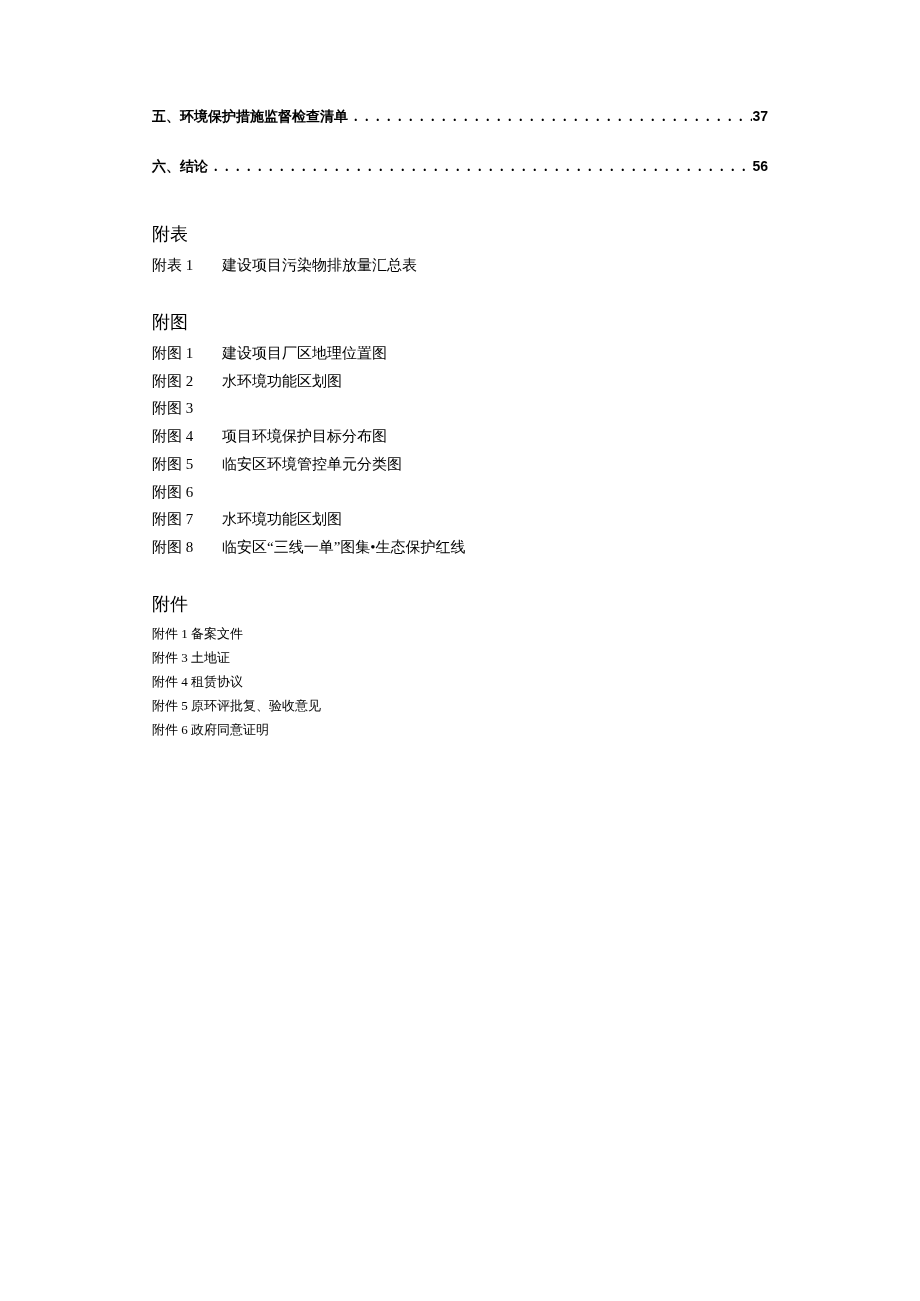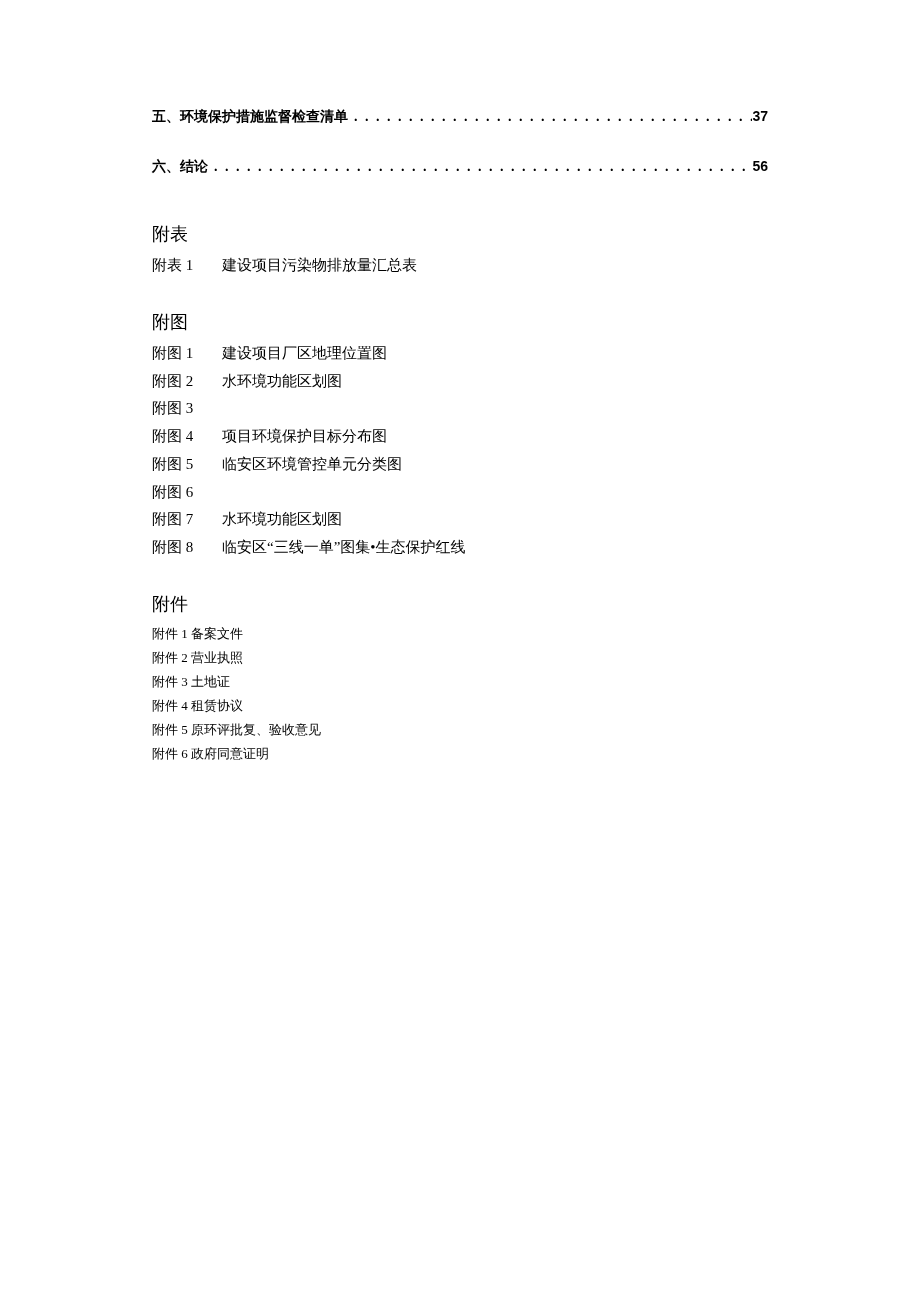--- a/index.html
+++ b/index.html
@@ -122,18 +122,17 @@
   </div>
   <div class="appendix-row">
     <span class="appendix-label">附图 8</span>
     <span class="appendix-desc">临安区“三线一单”图集•生态保护红线</span>
   </div>
 </div>
 
 <div class="section-heading">附件</div>
 <div class="attachment-list">
   <div class="attachment-item">附件 1 备案文件</div>
-  <div class="attachment-item">附件 2 营业执照</div>
   <div class="attachment-item">附件 3 土地证</div>
   <div class="attachment-item">附件 4 租赁协议</div>
   <div class="attachment-item">附件 5 原环评批复、验收意见</div>
   <div class="attachment-item">附件 6 政府同意证明</div>
 </div>
 
 </body></html>

